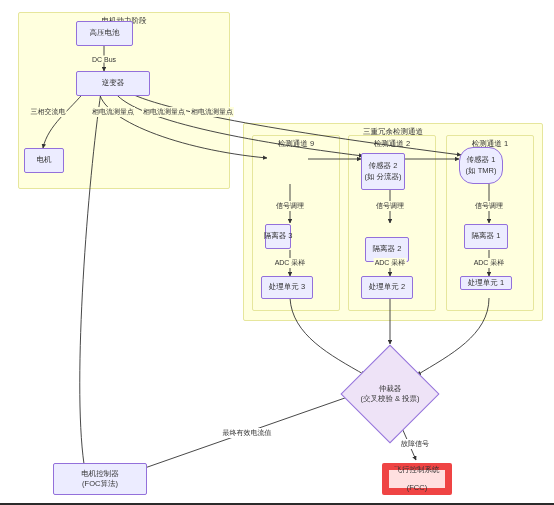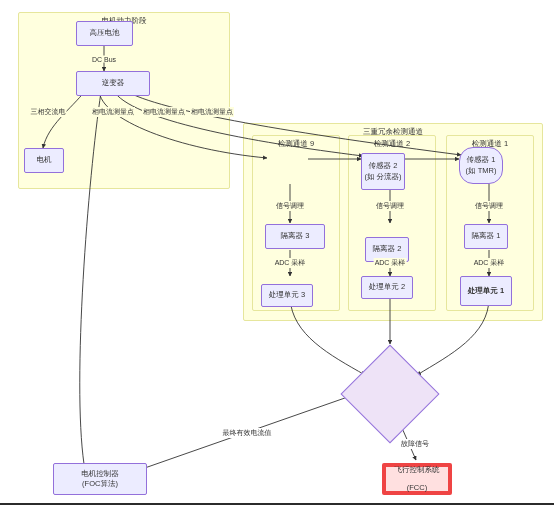--- a/index.html
+++ b/index.html
@@ -53,21 +53,21 @@
     color:#333333;
     text-align:center;
     white-space:nowrap;
   }
   .node.blue{
     background:#ececff;
     border:1px solid #3b78c3;
   }
   .node.pink{
     background:#ffe0e0;
-    border:4px solid #ef4444;
+    border:7px solid #ef4444;
     gap:8px;
   }
   
   .diamond-wrap{
     position:absolute;
     display:flex;
     align-items:center;
     justify-content:center;
   }
   .diamond-shape{
@@ -192,42 +192,46 @@
 
   <div class="node" style="left:361px; top:147px; width:44px; height:37px;margin-top:6px;">
     <span>传感器 2</span>
     <span>(如 分流器)</span>
   </div>
   <div class="node" style="left:459px; top:147px; width:44px; height:37px;border-radius:14px;">
     <span>传感器 1</span>
     <span>(如 TMR)</span>
   </div>
 
-  <div class="node" style="left:265px; top:224px; width:60px; height:25px;">
+  <div class="node" style="left:265px; top:224px; width:26px; height:25px;">
     <span>隔离器 3</span>
   </div>
   <div class="node" style="left:365px; top:224px; width:44px; height:25px;margin-top:13px;">
     <span>隔离器 2</span>
   </div>
   <div class="node" style="left:464px; top:224px; width:44px; height:25px;">
     <span>隔离器 1</span>
   </div>
 
-  <div class="node" style="left:261px; top:284px; width:52px; height:23px;">
+  <div class="node" style="left:261px; top:276px; width:52px; height:23px;">
     <span>处理单元 3</span>
   </div>
   <div class="node" style="left:361px; top:276px; width:52px; height:23px;">
     <span>处理单元 2</span>
   </div>
-  <div class="node" style="left:460px; top:276px; width:52px; height:30px;font-weight:bold;">
+  <div class="node" style="left:460px; top:276px; width:52px; height:14px;">
     <span>处理单元 1</span>
   </div>
 
   <div class="diamond-wrap" style="left:341px; top:345px; width:98px; height:98px;">
     <div class="diamond-shape"></div>
+    <div class="diamond-label">
+      <div>仲裁器</div>
+      <div>(交叉校验 &amp; 投票)</div>
+    </div>
   </div>
 
   <div class="node" style="left:53px; top:463px; width:94px; height:32px;">
     <span>电机控制器</span>
     <span>(FOC算法)</span>
   </div>
 
   <div class="node pink" style="left:382px; top:463px; width:70px; height:32px;">
     <span>飞行控制系统</span>
     <span>(FCC)</span>

